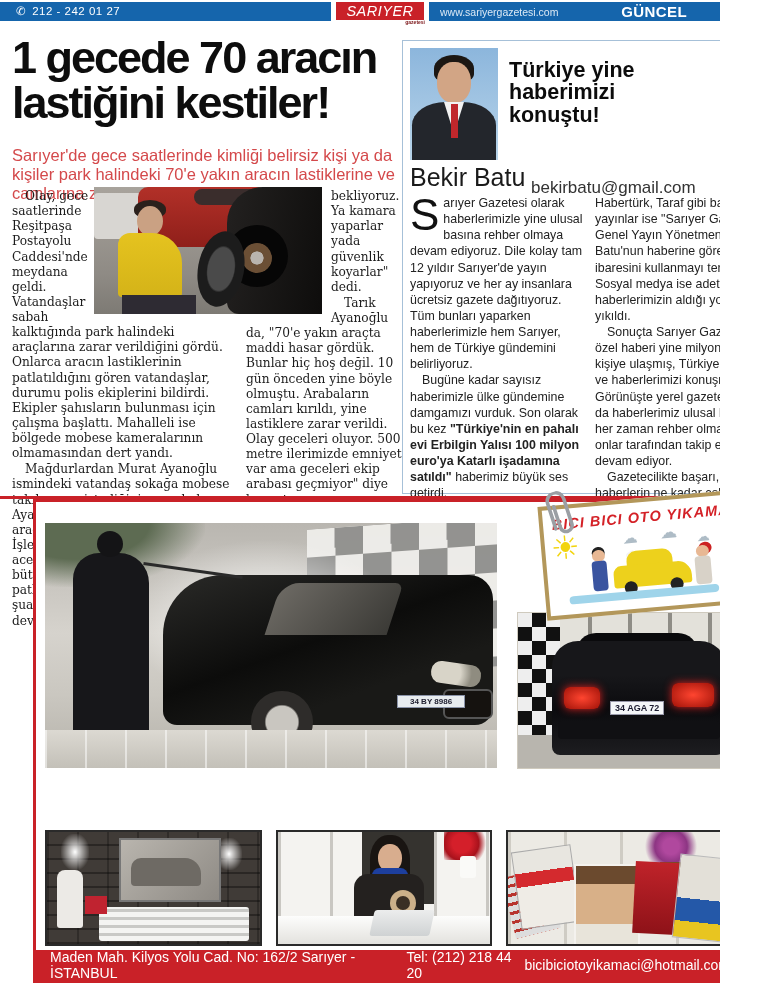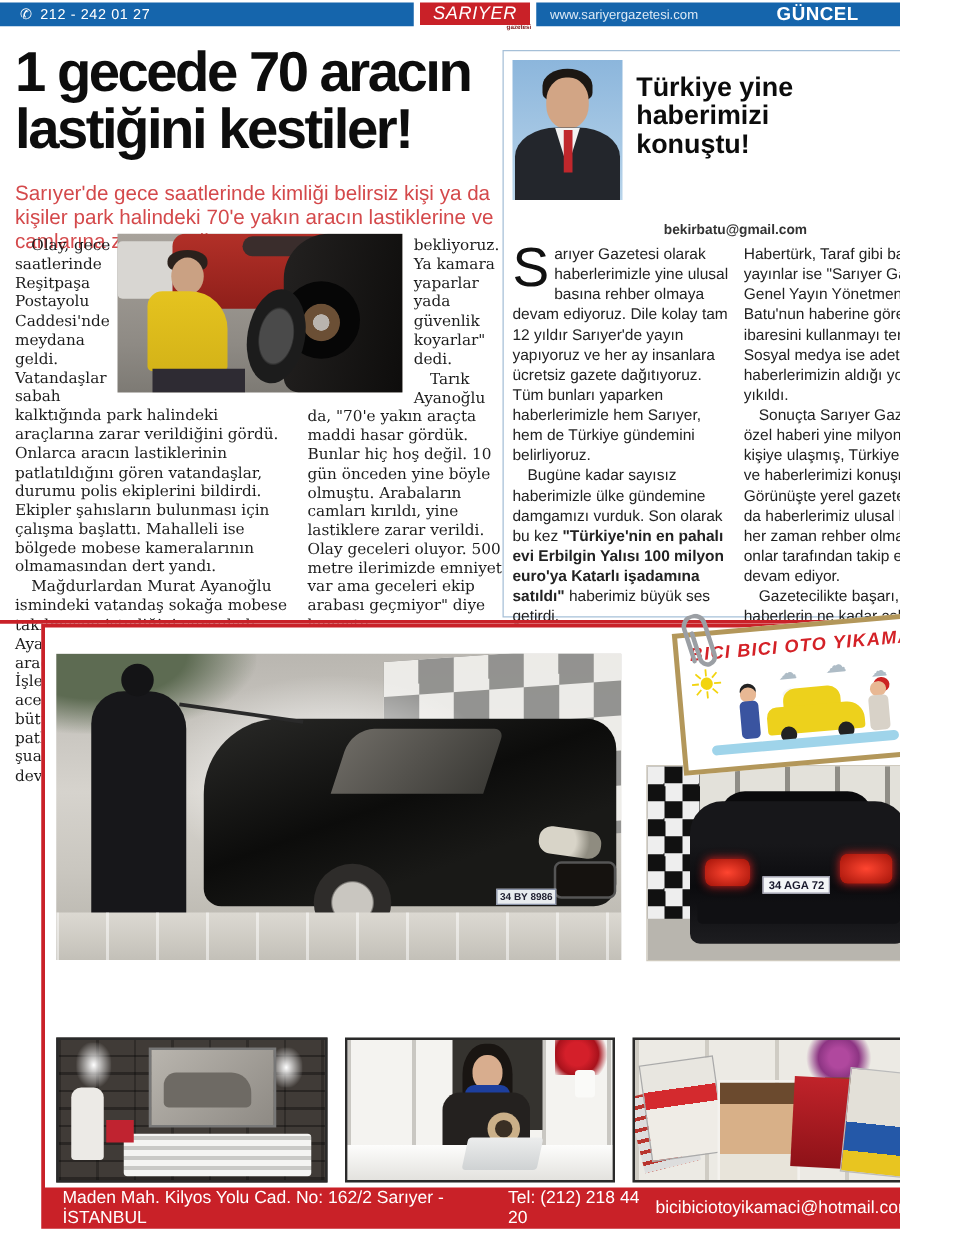--- a/index.html
+++ b/index.html
@@ -61,21 +61,21 @@
   .headshot{position:absolute;left:7px;top:7px;width:88px;height:112px;overflow:hidden;
             background:linear-gradient(180deg,#8cb6dc,#b8d4ea)}
   .headshot div{position:absolute}
   .hs-hair{left:24px;top:7px;width:40px;height:27px;background:#1c1713;border-radius:50% 50% 30% 30%}
   .hs-face{left:27px;top:14px;width:34px;height:41px;background:#d2a585;border-radius:46%}
   .hs-suit{left:2px;top:54px;width:84px;height:58px;background:#23262c;border-radius:40% 40% 0 0}
   .hs-shirt{left:34px;top:54px;width:20px;height:32px;background:#f2f2f2;clip-path:polygon(0 0,100% 0,50% 100%)}
   .hs-tie{left:41px;top:56px;width:7px;height:34px;background:#c0272c}
   .op-title{position:absolute;left:106px;top:18px;width:165px;font-size:21.5px;font-weight:bold;line-height:1.04;color:#0c0c0c}
   .op-author{position:absolute;left:7px;top:122px;font-size:25px;font-weight:400;color:#1a1a1a}
-  .op-email{position:absolute;left:128px;top:137px;font-size:11px;font-weight:bold;color:#333}
+  .op-email{position:absolute;left:128px;top:137px;font-size:17px;font-weight:normal;color:#333}
   .op-cols{position:absolute;left:7px;top:154px;width:362px;display:flex;gap:8px;
            font-size:12.4px;line-height:1.3;color:#222}
   .op-cols .oc{width:177px}
   .op-cols p{margin:0}
   .op-cols p.ind{text-indent:12px}
   .dropcap{float:left;font-size:44px;line-height:.8;padding:2px 4px 0 0;font-weight:400;color:#111}
 
   
   .red-sep{position:absolute;left:0;top:496px;width:778px;height:3px;background:#c92128}
   .adbox{position:absolute;left:33px;top:499px;width:714px;height:484px;border:3px solid #c92128;
@@ -91,21 +91,21 @@
   .cw-mist{left:86px;top:16px;width:270px;height:170px;background:radial-gradient(ellipse,rgba(255,255,255,.95),rgba(255,255,255,0) 70%)}
   .cw-car{left:118px;top:52px;width:330px;height:150px;border-radius:60px 24px 18px 14px;
           background:linear-gradient(160deg,#2a2a28 0%,#0c0c0b 45%,#191917 70%)}
   .cw-glass{left:228px;top:60px;width:122px;height:52px;transform:skewX(-18deg);border-radius:18px 8px 0 0;
             background:linear-gradient(120deg,#6d6a64,#3b3a36)}
   .cw-lights{left:386px;top:140px;width:50px;height:22px;border-radius:10px;transform:rotate(8deg);
              background:radial-gradient(circle at 30% 50%,#d8d4c8 0 40%,#8f8c80 70%)}
   .cw-grille{left:398px;top:166px;width:46px;height:26px;background:#15120f;border:2px solid #555;border-radius:6px}
   .cw-wheel{left:206px;top:168px;width:62px;height:62px;border-radius:50%;
             background:radial-gradient(circle,#c9c6c0 0 36%,#2e2c2a 40% 100%)}
-  .cw-plate{left:352px;top:188px;padding:1px 2px;background:#e8ecef;border:1px solid #8a93a8;
+  .cw-plate{left:352px;top:172px;padding:1px 12px;background:#e8ecef;border:1px solid #8a93a8;
             font:bold 8px "Liberation Sans",sans-serif;color:#223}
   .cw-man{left:28px;top:30px;width:76px;height:214px;background:#17171a;border-radius:26px 30px 4px 4px}
   .cw-man-head{left:52px;top:8px;width:26px;height:26px;background:#141416;border-radius:50%}
   .cw-wand{left:98px;top:46px;width:100px;height:3px;background:#2a2a2a;transform:rotate(8deg)}
   .cw-floor{left:0;bottom:0;width:100%;height:38px;
             background:repeating-linear-gradient(90deg,rgba(255,255,255,.5) 0 2px,rgba(255,255,255,0) 2px 40px),linear-gradient(#dcd9d2,#c3c0b8)}
 
   
   .logocard{position:absolute;left:506px;top:-4px;width:196px;height:106px;background:#fff;
             border:4px solid #b3975a;transform:rotate(-5deg);z-index:3;overflow:hidden}
@@ -255,20 +255,21 @@
 
   <div class="opbox">
     <div class="headshot">
       <div class="hs-hair"></div>
       <div class="hs-face"></div>
       <div class="hs-suit"></div>
       <div class="hs-shirt"></div>
       <div class="hs-tie"></div>
     </div>
     <div class="op-title">Türkiye yine haberimizi konuştu!</div>
+    <div class="op-author">Bekir Batu</div>
     <div class="op-email">bekirbatu@gmail.com</div>
     <div class="op-cols">
       <div class="oc">
         <p><span class="dropcap">S</span><span>arıyer Gazetesi olarak haberlerimizle yine ulusal basına rehber olmaya devam ediyoruz. Dile kolay tam 12 yıldır Sarıyer'de yayın yapıyoruz ve her ay insanlara ücretsiz gazete dağıtıyoruz. Tüm bunları yaparken haberlerimizle hem Sarıyer, hem de Türkiye gündemini belirliyoruz.</span></p>
         <p class="ind"><span>Bugüne kadar sayısız haberimizle ülke gündemine damgamızı vurduk. Son olarak bu kez </span><span class="b">"Türkiye'nin en pahalı evi Erbilgin Yalısı 100 milyon euro'ya Katarlı işadamına satıldı"</span><span> haberimiz büyük ses getirdi.</span></p>
         <p class="ind"><span>46 gazete, yaklaşık beş bin internet sitesi ve çok sayıda televizyon kanalı haberimizi bizleri kaynak göstererek yayınladı. Hürriyet, Milliyet, Vatan, Sabah, Zaman, Sözcü gibi birçok gazete haberlerinde </span><span class="b">"Sarıyer Gazetesi'nin haberine göre"</span><span> ibaresini kullanırken, Posta,</span></p>
       </div>
       <div class="oc">
         <p>Habertürk, Taraf gibi bazı yayınlar ise "Sarıyer Gazetesi Genel Yayın Yönetmeni Bekir Batu'nun haberine göre" ibaresini kullanmayı tercih etti. Sosyal medya ise adeta haberlerimizin aldığı yorumlarla yıkıldı.</p>
         <p class="ind">Sonuçta Sarıyer Gazetesi'nin özel haberi yine milyonlarca kişiye ulaşmış, Türkiye yine bizi ve haberlerimizi konuşmuş oldu. Görünüşte yerel gazete olsak da haberlerimiz ulusal basına her zaman rehber olmaya ve onlar tarafından takip edilmeye devam ediyor.</p>

